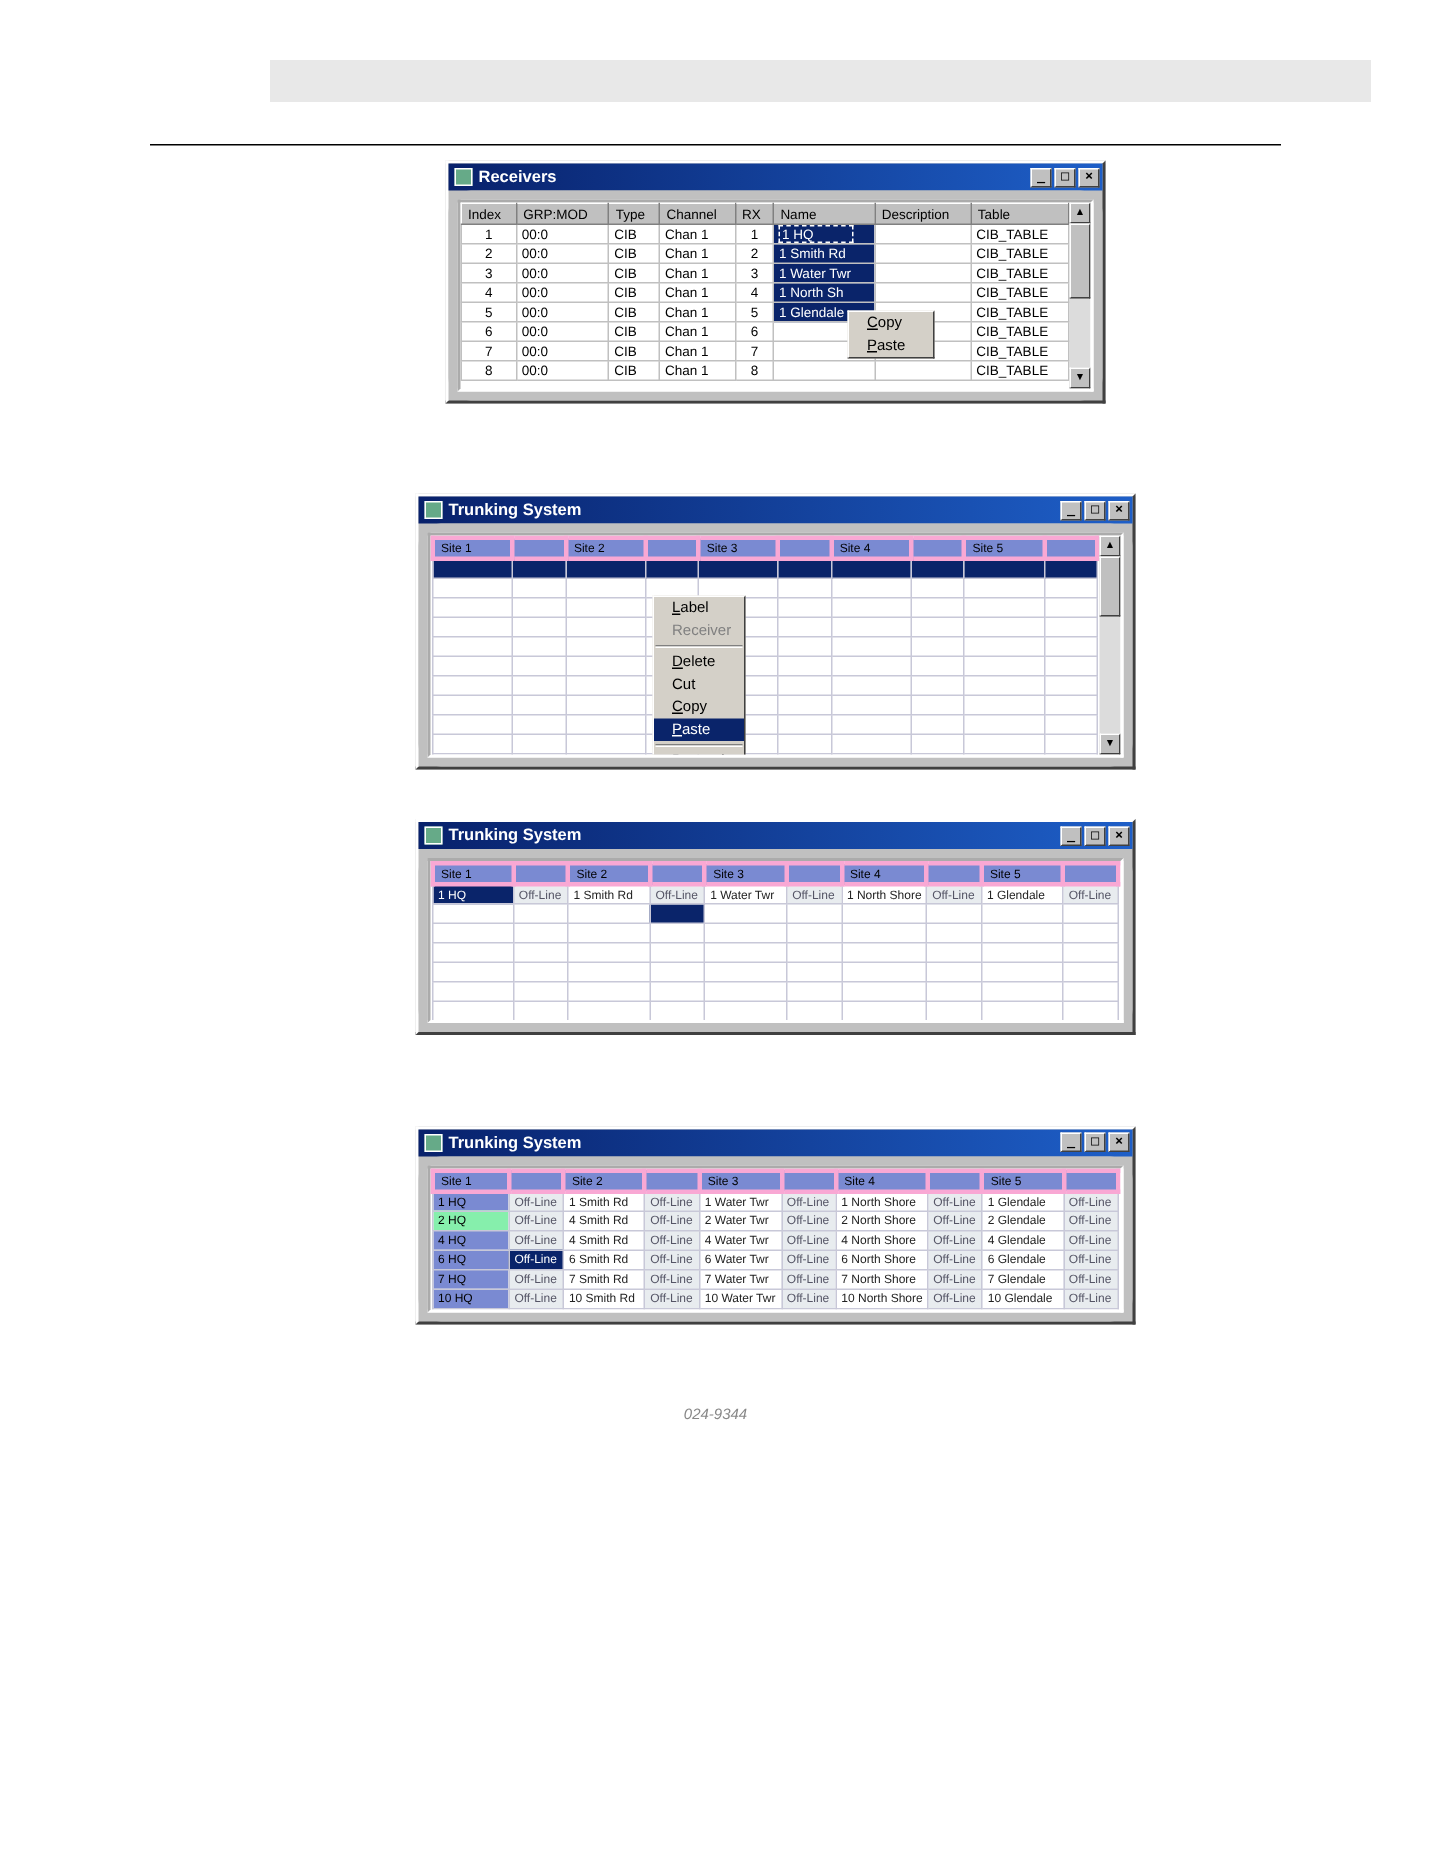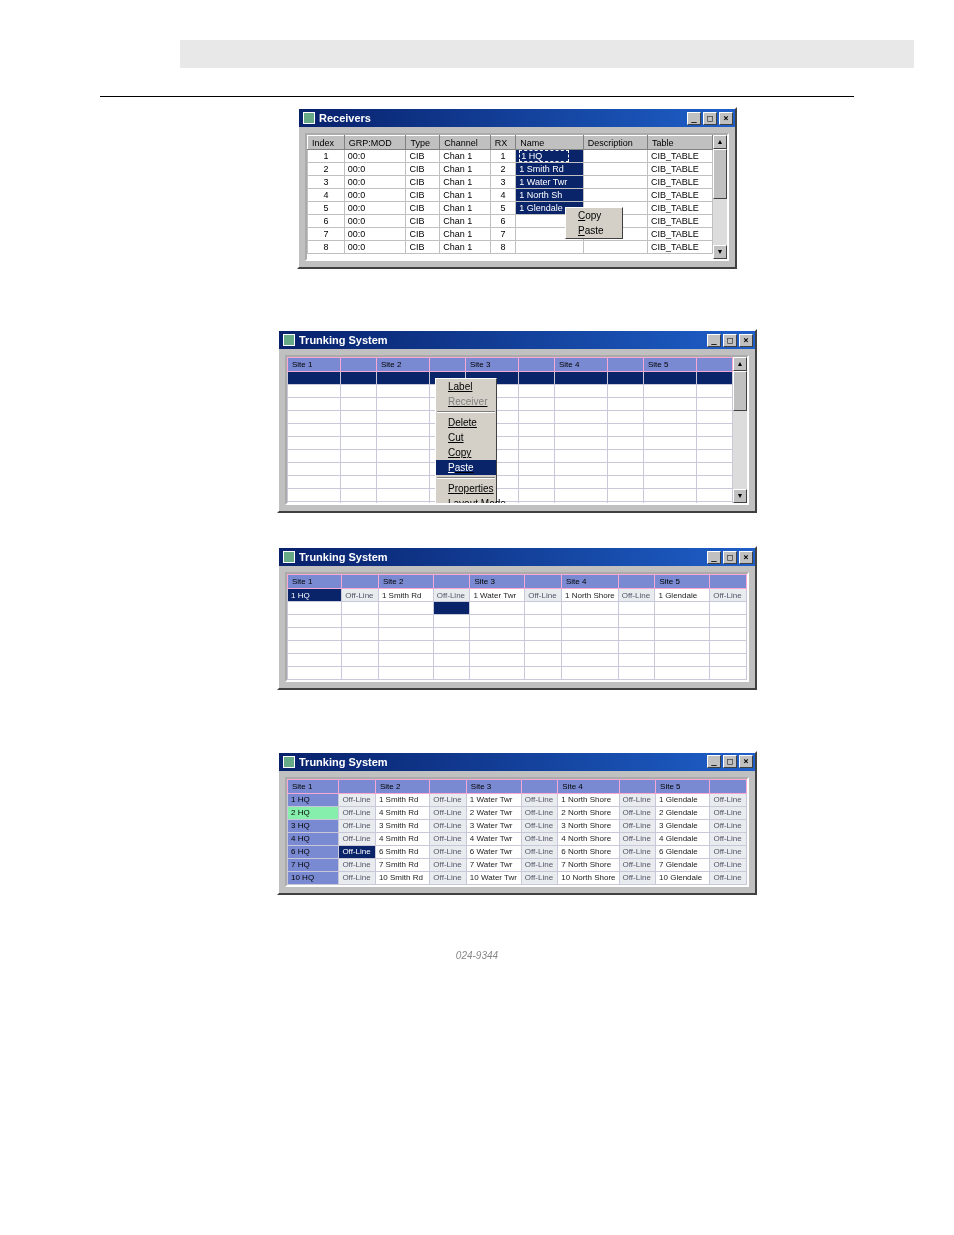--- a/index.html
+++ b/index.html
@@ -124,21 +124,21 @@
     background:#0a246a !important; color:#fff !important;
   }
   .name-input {
     border:1px dashed #fff; padding:0 1px;
     display:inline-block; min-width:50px;
   }
   
   .blue-hdr th {
     background:#7a8ad2;
     color:#000;
-    border:1px solid #f9a8d4;
+    border:3px solid #f9a8d4;
     font-size:8px;
   }
   .blue-hdr td {
     font-size:8px;
     color:#222;
     border:1px solid #c8c8d8;
   }
   .blue-hdr td.g { background:#e8ecef; color:#556;}
   .blue-hdr tr.selrow td:first-child { background:#0a246a; color:#fff; }
   .blue-hdr td.hl2 { background:#0a246a; color:#fff; }
@@ -435,21 +435,21 @@
                   <td>&nbsp;</td>
                   <td>&nbsp;</td>
                 </tr>
               </tbody>
         </table>
         <div class="scroll-v">
           <div class="sb-btn">▲</div>
           <div class="thumb" style="top:14px;height:40px;"></div>
           <div class="sb-btn bot">▼</div>
         </div>
-        <div class="ctx-menu2" style="left:148px; top:21px; width:62px;text-decoration:underline;">
+        <div class="ctx-menu2" style="left:148px; top:40px; width:62px;">
           <div class="mi underline-first">Label</div>
           <div class="mi dis">Receiver</div>
           <div class="sep"></div>
           <div class="mi underline-first">Delete</div>
           <div class="mi">Cut</div>
           <div class="mi underline-first">Copy</div>
           <div class="mi hl underline-first">Paste</div>
           <div class="sep"></div>
           <div class="mi underline-first">Properties</div>
           <div class="mi">Layout Mode</div>
@@ -638,32 +638,20 @@
                   <td>4 Smith Rd</td>
                   <td class="g">Off-Line</td>
                   <td>2 Water Twr</td>
                   <td class="g">Off-Line</td>
                   <td>2 North Shore</td>
                   <td class="g">Off-Line</td>
                   <td>2 Glendale</td>
                   <td class="g">Off-Line</td>
                 </tr>
                 <tr>
-                  <td style="background: rgb(122, 138, 210); color: rgb(0, 0, 0);">3 HQ</td>
-                  <td class="g">Off-Line</td>
-                  <td>3 Smith Rd</td>
-                  <td class="g">Off-Line</td>
-                  <td>3 Water Twr</td>
-                  <td class="g">Off-Line</td>
-                  <td>3 North Shore</td>
-                  <td class="g">Off-Line</td>
-                  <td>3 Glendale</td>
-                  <td class="g">Off-Line</td>
-                </tr>
-                <tr>
                   <td style="background: rgb(122, 138, 210); color: rgb(0, 0, 0);">4 HQ</td>
                   <td class="g">Off-Line</td>
                   <td>4 Smith Rd</td>
                   <td class="g">Off-Line</td>
                   <td>4 Water Twr</td>
                   <td class="g">Off-Line</td>
                   <td>4 North Shore</td>
                   <td class="g">Off-Line</td>
                   <td>4 Glendale</td>
                   <td class="g">Off-Line</td>

